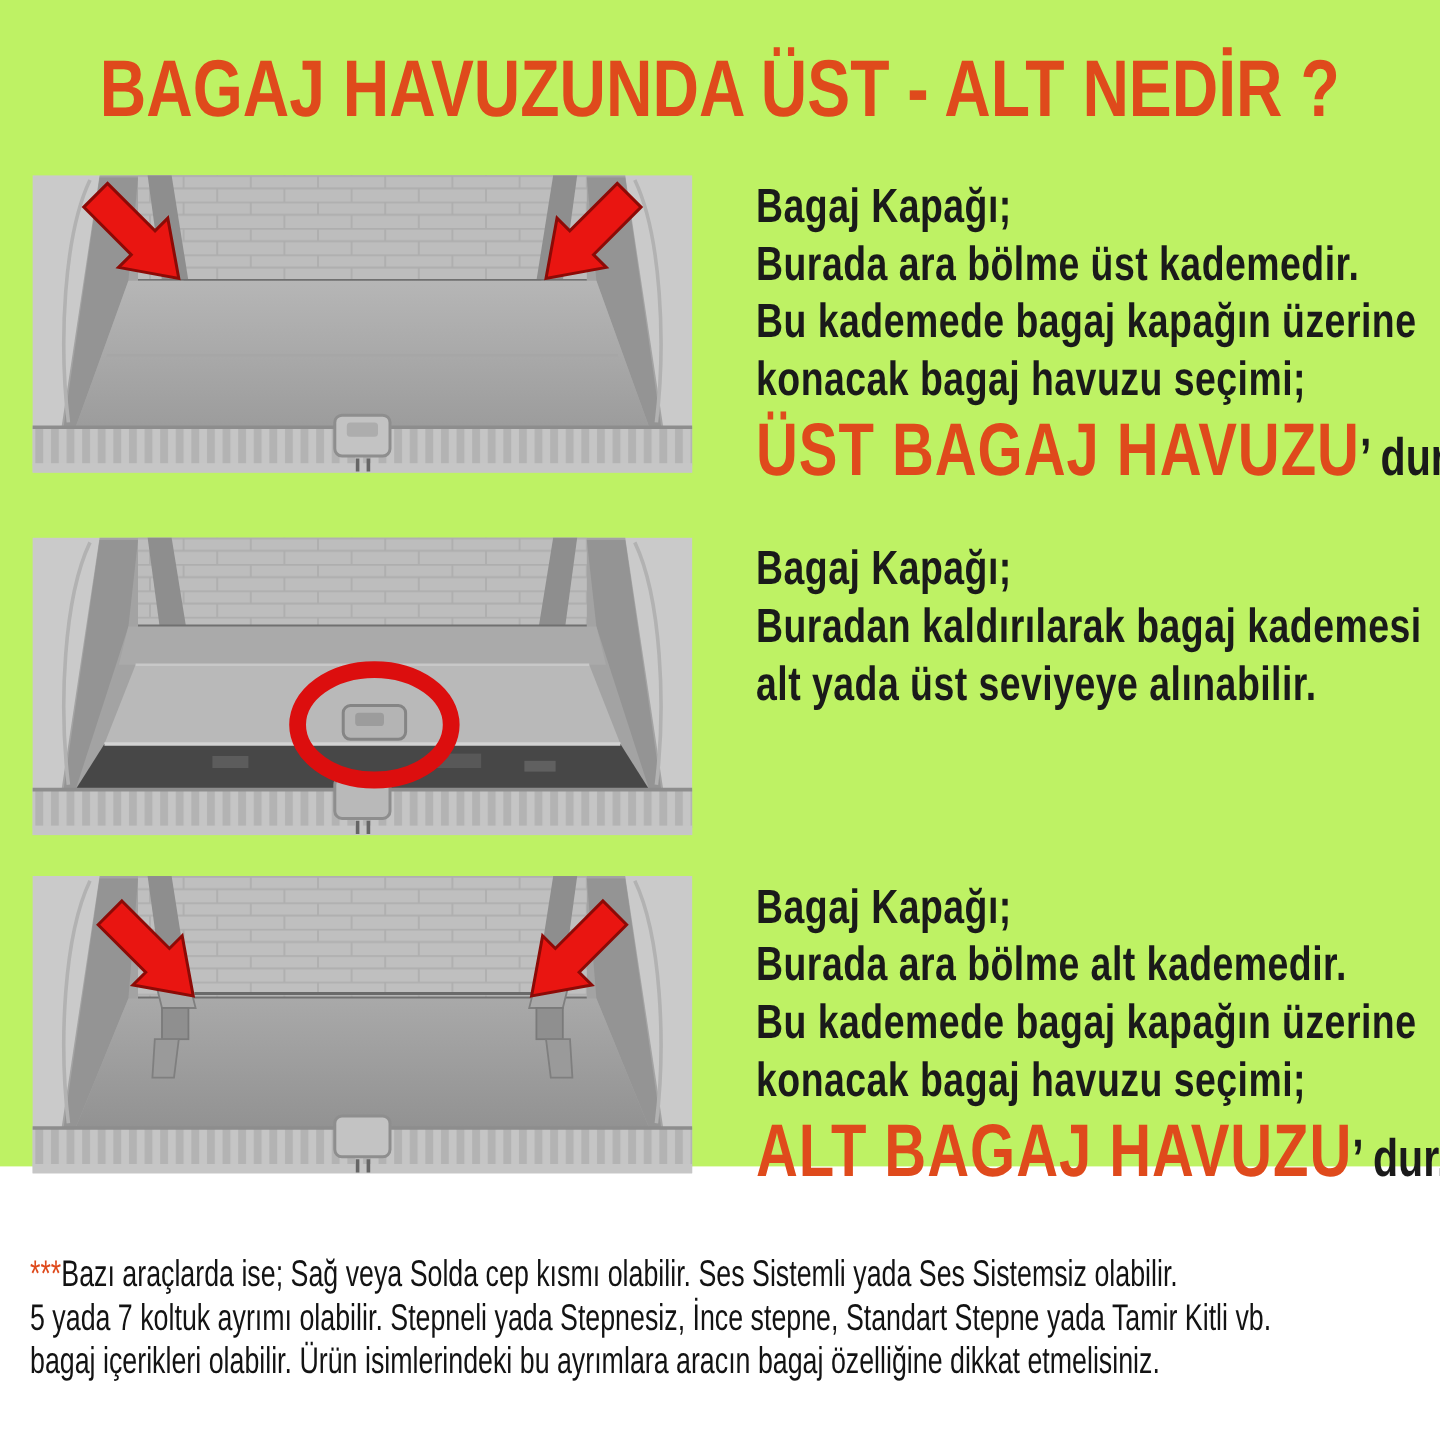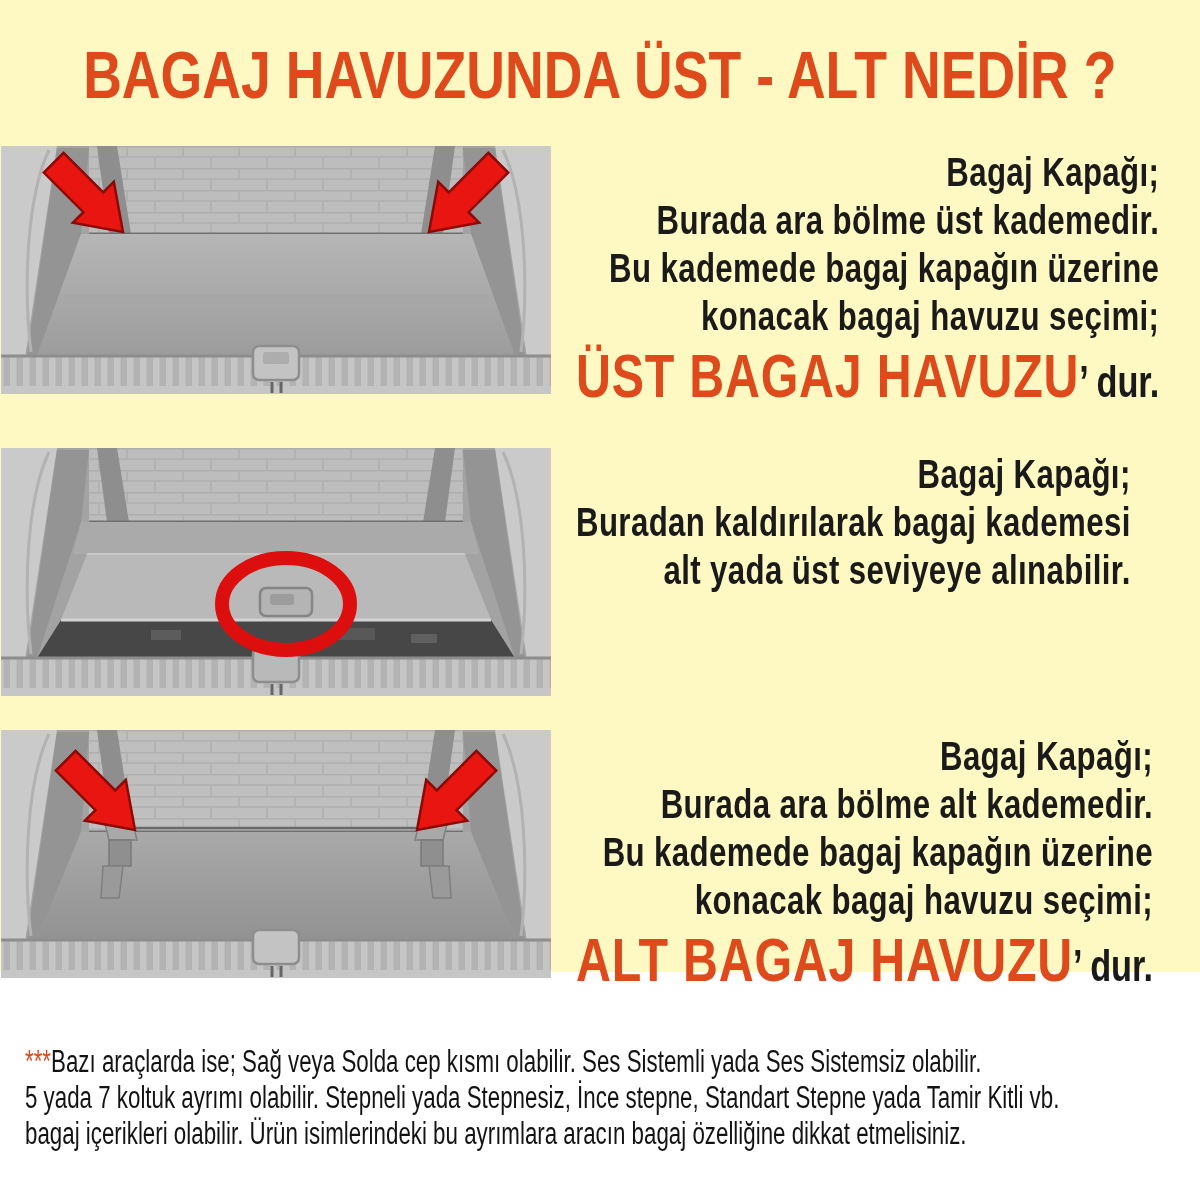--- a/index.html
+++ b/index.html
@@ -1,30 +1,30 @@
 <!DOCTYPE html>
 <html><head>
 <meta charset="utf-8">
 <style>
   html,body{margin:0;padding:0;background:#ffffff;}
   body{width:1200px;height:1200px;overflow:hidden;font-family:"Liberation Sans",sans-serif;color:#1a1a1a;}
-  .page{position:relative;width:1200px;height:972px;background:#fef9c3;text-align:right;}
+  .page{position:relative;width:1200px;height:972px;background:#bef264;}
 
   
   .title-row{padding-top:40px;display:flex;justify-content:center;}
   .title-inner{display:inline-block;white-space:nowrap;font-size:67px;font-weight:bold;
                color:#df4a1c;transform:scaleX(.80);transform-origin:center top;line-height:1.05;}
   .subtitle-row{margin-top:18px;display:flex;justify-content:center;}
   .subtitle-inner{display:inline-block;white-space:nowrap;font-size:42px;font-weight:bold;
                   color:#131313;transform:scaleX(.78);transform-origin:center top;line-height:1.05;}
   .stars{color:#df4a1c;}
 
   
   main{margin-top:36px;}
-  .row{display:flex;align-items:flex-start;margin:0 0 34px 1px;}
+  .row{display:flex;align-items:flex-start;margin:0 0 34px 27px;gap:28px;}
   .row figure{margin:0;width:550px;height:248px;flex:0 0 550px;}
   .row figure svg{display:block;width:550px;height:248px;}
   .row-text{margin-left:25px;padding-top:2px;transform:scaleX(.78);transform-origin:left top;white-space:nowrap;}
   .line{font-size:40px;line-height:48px;font-weight:bold;color:#1a1a1a;letter-spacing:.5px;}
   .highlight-line{margin-top:4px;font-size:62px;line-height:64px;font-weight:bold;letter-spacing:1px;}
   .hl{color:#df4a1c;}
   .hl-suffix{font-size:44px;color:#1a1a1a;letter-spacing:0;}
 
   
   footer{margin:46px 0 0 25px;}

